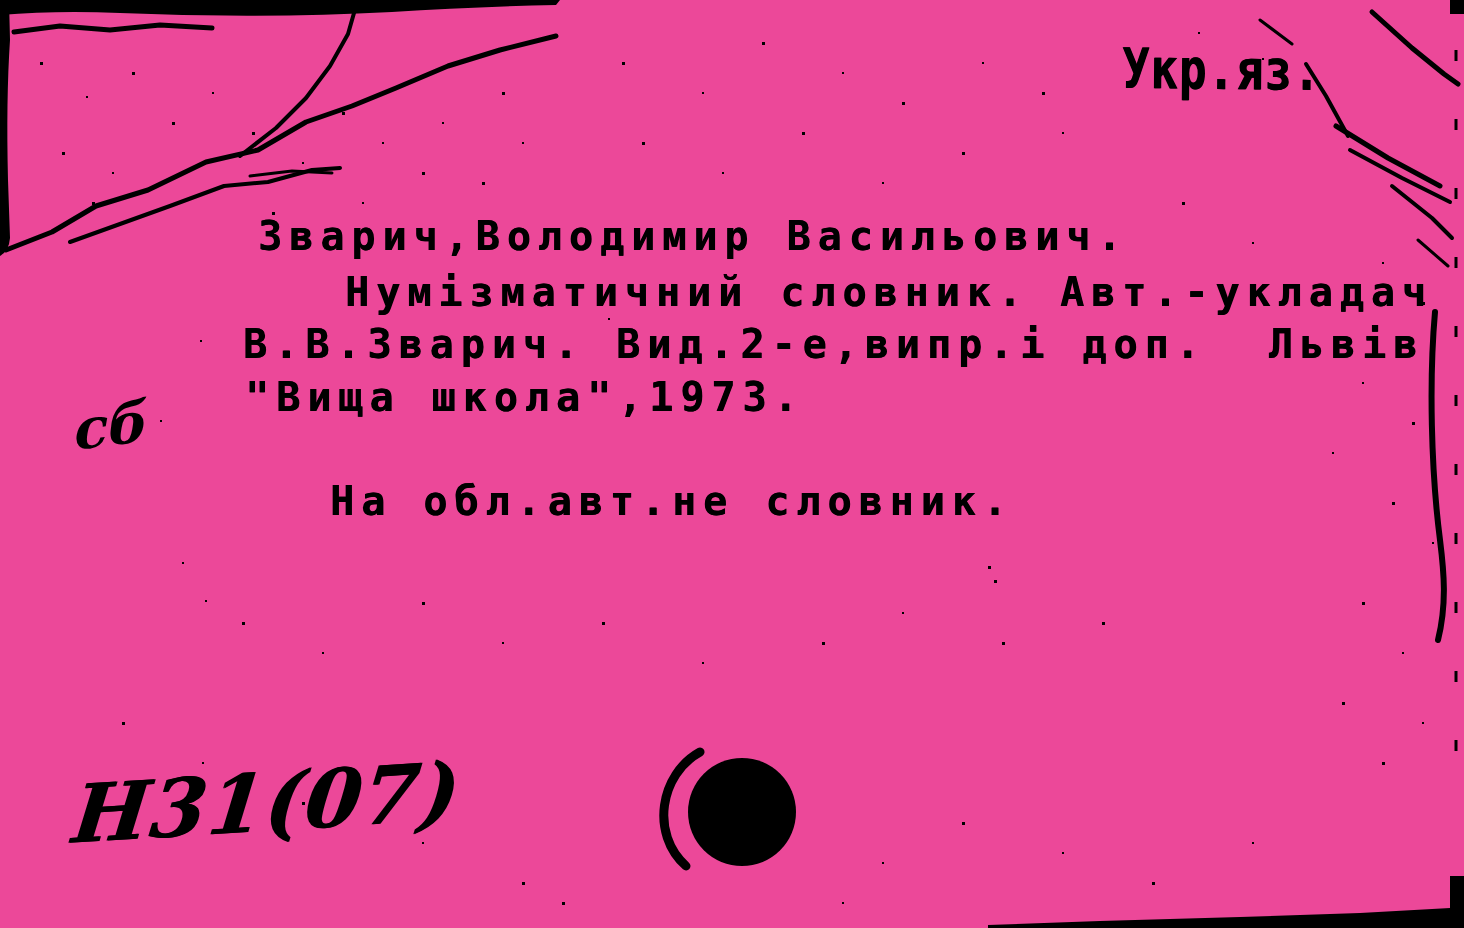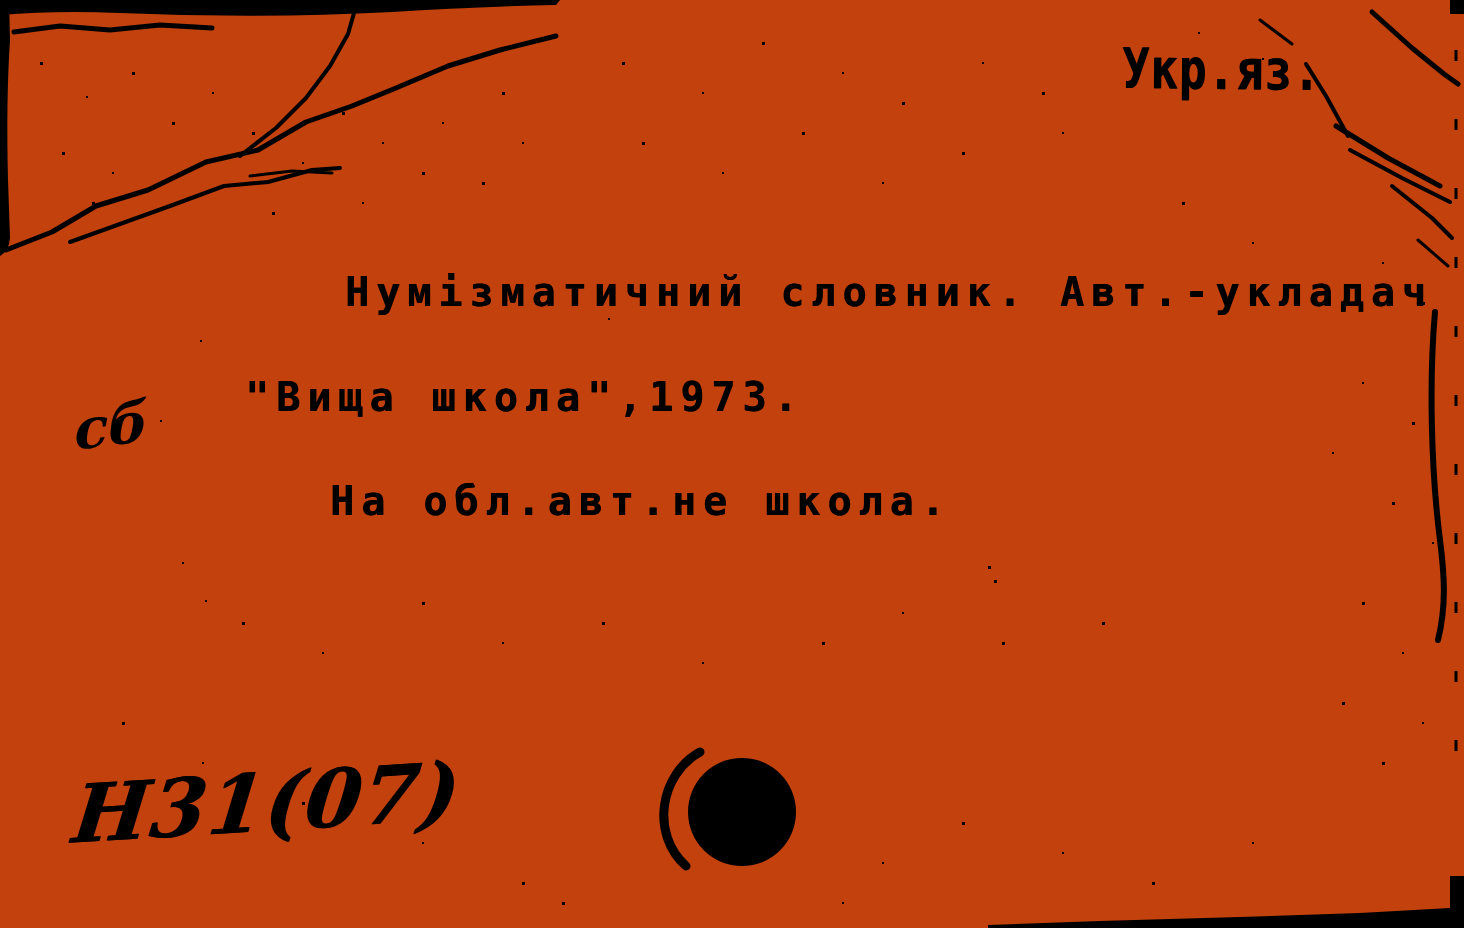--- a/index.html
+++ b/index.html
@@ -1,17 +1,17 @@
 <!DOCTYPE html>
 <html><head>
 <meta charset="utf-8">
 <style>
   html,body{margin:0;padding:0;background:#ffffff;}
   .stage{
-    position:relative;width:1464px;height:928px;background:#c2410c;
+    position:relative;width:1464px;height:928px;background:#ec4899;
     overflow:hidden;color:#000;
     font-family:"DejaVu Sans Mono", monospace;
     text-decoration:underline;
   }
   svg.artifacts{position:absolute;left:0;top:0;z-index:1;}
   .typed{
     position:absolute;z-index:2;
     font-family:"DejaVu Sans Mono", monospace;
     font-weight:bold;font-size:40px;line-height:1.1;
     letter-spacing:7px;white-space:pre;color:#000;
@@ -94,20 +94,22 @@
                M1402,652h2v2h-2z M1422,722h2v2h-2z M322,652h2v2h-2z M502,642h2v2h-2z M702,662h2v2h-2z
                M902,612h2v2h-2z M182,562h2v2h-2z M988,566h3v3h-3z M994,580h3v3h-3z M202,762h2v2h-2z
                M422,842h2v2h-2z M882,862h2v2h-2z M1062,852h2v2h-2z M1252,842h2v2h-2z M842,902h2v2h-2z
                M1198,32h2v2h-2z M1262,58h2v2h-2z M608,318h2v2h-2z M200,340h2v2h-2z M160,420h2v2h-2z
                M205,600h2v2h-2z"></path>
     </g>
   </svg>
 
   <div class="lang-note">Укр.яз.</div>
 
+  <div class="typed" style="left:258px;top:214px;">Зварич,Володимир Васильович.</div>
   <div class="typed" style="left:345px;top:270px;">Нумізматичний словник. Авт.-укладач</div>
+  <div class="typed" style="left:243px;top:322px;">В.В.Зварич. Вид.2-е,випр.і доп.  Львів</div>
   <div class="typed" style="left:245px;top:375px;">"Вища школа",1973.</div>
-  <div class="typed" style="left:330px;top:479px;">На обл.авт.не школа.</div>
+  <div class="typed" style="left:330px;top:479px;">На обл.авт.не словник.</div>
 
   <div class="hand note-sb">сб</div>
   <div class="hand call-number">Н31(07)</div>
 
 </div>
 
 </body></html>

